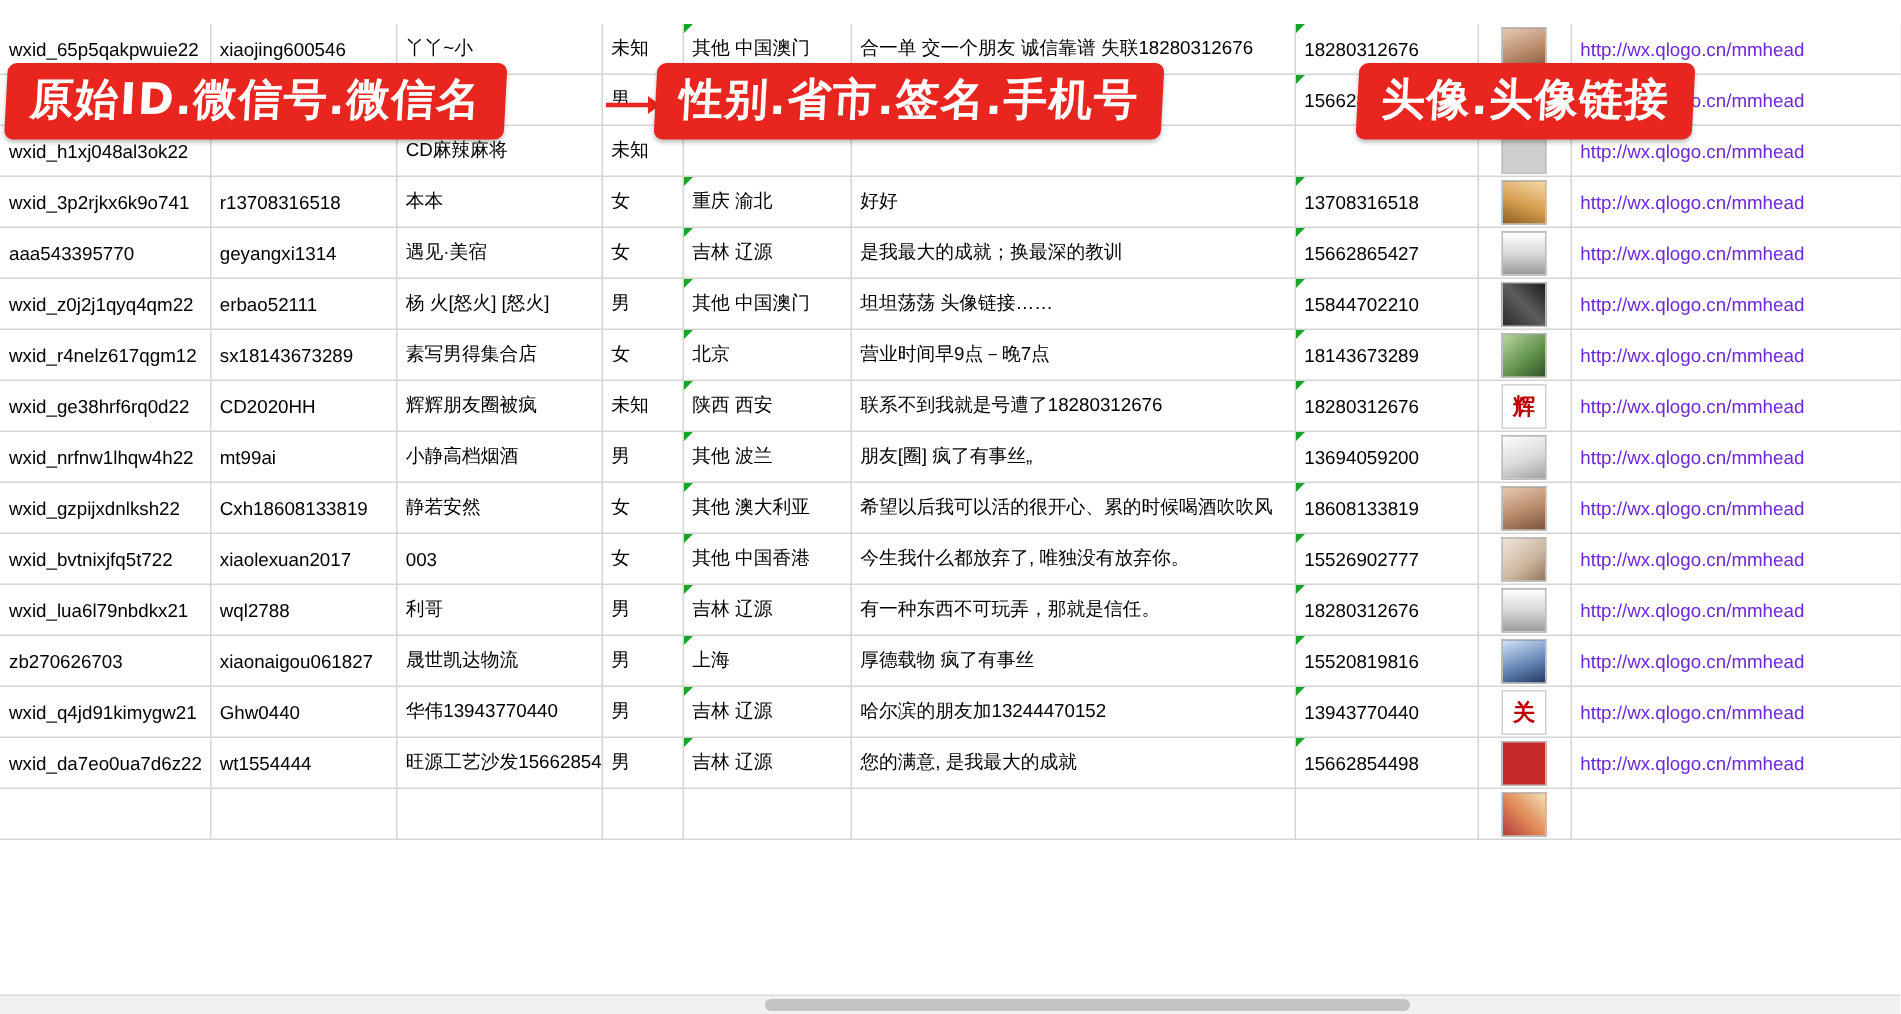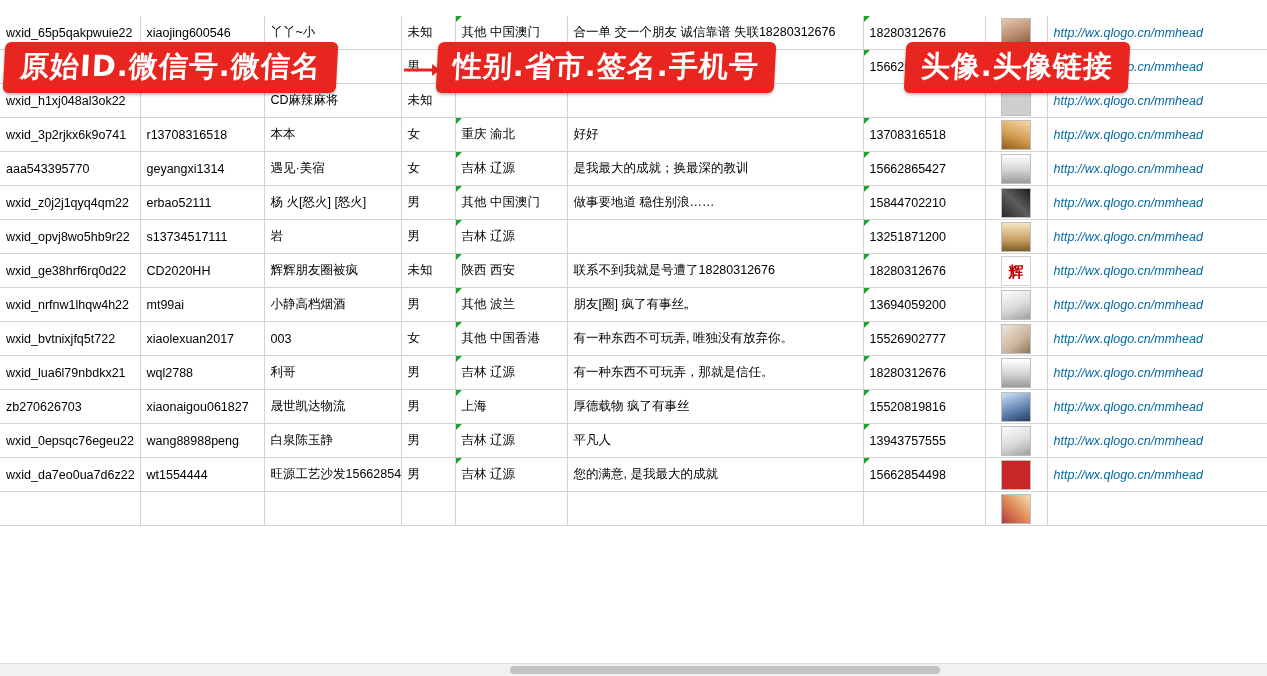--- a/index.html
+++ b/index.html
@@ -83,21 +83,21 @@
     line-height: 30px;
     font-size: 15px;
     color: #c00000;
     font-weight: bold;
     text-align: center;
     background: #ffffff;
     border: 1px solid #d0d0d0;
     box-sizing: border-box;
   }
 
-  .url { color: #0369a1; font-style: italic; }
+  .url { color: #6d28d9; }
 
   
   .marker { position: relative; margin-top: 20px; }
   .marker::before {
     content: "";
     position: absolute;
     top: 0; left: 0;
     width: 0; height: 0;
     border-top: 6px solid #18a428;
     border-right: 6px solid transparent;
@@ -222,39 +222,39 @@
         <td class="avatar-cell"><span class="avatar a5"></span></td>
         <td class="url">http://wx.qlogo.cn/mmhead</td>
       </tr>
 
       <tr>
         <td>wxid_z0j2j1qyq4qm22</td>
         <td>erbao52111</td>
         <td>杨 火[怒火] [怒火]</td>
         <td>男</td>
         <td class="marker">其他 中国澳门</td>
-        <td>做事要地道 稳住别浪……</td>
+        <td>坦坦荡荡 头像链接……</td>
         <td class="marker">15844702210</td>
         <td class="avatar-cell"><span class="avatar a6"></span></td>
         <td class="url">http://wx.qlogo.cn/mmhead</td>
       </tr>
 
 
-
-      <tr>
-        <td>wxid_opvj8wo5hb9r22</td>
-        <td>s13734517111</td>
-        <td>岩</td>
-        <td>男</td>
-        <td class="marker">吉林 辽源</td>
-        <td></td>
-        <td class="marker">13251871200</td>
-        <td class="avatar-cell"><span class="avatar a13"></span></td>
-        <td class="url">http://wx.qlogo.cn/mmhead</td>
-      </tr>
+      <tr>
+        <td>wxid_r4nelz617qgm12</td>
+        <td>sx18143673289</td>
+        <td>素写男得集合店</td>
+        <td>女</td>
+        <td class="marker">北京</td>
+        <td>营业时间早9点－晚7点</td>
+        <td class="marker">18143673289</td>
+        <td class="avatar-cell"><span class="avatar a8"></span></td>
+        <td class="url">http://wx.qlogo.cn/mmhead</td>
+      </tr>
+
 
       <tr>
         <td>wxid_ge38hrf6rq0d22</td>
         <td>CD2020HH</td>
         <td>辉辉朋友圈被疯</td>
         <td>未知</td>
         <td class="marker">陕西 西安</td>
         <td>联系不到我就是号遭了18280312676</td>
         <td class="marker">18280312676</td>
         <td class="avatar-cell"><span class="av-label">辉</span></td>
@@ -266,28 +266,39 @@
         <td>mt99ai</td>
         <td>小静高档烟酒</td>
         <td>男</td>
         <td class="marker">其他 波兰</td>
         <td>朋友[圈] 疯了有事丝„</td>
         <td class="marker">13694059200</td>
         <td class="avatar-cell"><span class="avatar a10"></span></td>
         <td class="url">http://wx.qlogo.cn/mmhead</td>
       </tr>
 
+      <tr>
+        <td>wxid_gzpijxdnlksh22</td>
+        <td>Cxh18608133819</td>
+        <td>静若安然</td>
+        <td>女</td>
+        <td class="marker">其他 澳大利亚</td>
+        <td>希望以后我可以活的很开心、累的时候喝酒吹吹风</td>
+        <td class="marker">18608133819</td>
+        <td class="avatar-cell"><span class="avatar a1"></span></td>
+        <td class="url">http://wx.qlogo.cn/mmhead</td>
+      </tr>
 
       <tr>
         <td>wxid_bvtnixjfq5t722</td>
         <td>xiaolexuan2017</td>
         <td>003</td>
         <td>女</td>
         <td class="marker">其他 中国香港</td>
-        <td>有一种东西不可玩弄, 唯独没有放弃你。</td>
+        <td>今生我什么都放弃了, 唯独没有放弃你。</td>
         <td class="marker">15526902777</td>
         <td class="avatar-cell"><span class="avatar a2"></span></td>
         <td class="url">http://wx.qlogo.cn/mmhead</td>
       </tr>
 
       <tr>
         <td>wxid_lua6l79nbdkx21</td>
         <td>wql2788</td>
         <td>利哥</td>
         <td>男</td>
@@ -304,32 +315,32 @@
         <td>晟世凯达物流</td>
         <td>男</td>
         <td class="marker">上海</td>
         <td>厚德载物 疯了有事丝</td>
         <td class="marker">15520819816</td>
         <td class="avatar-cell"><span class="avatar a11"></span></td>
         <td class="url">http://wx.qlogo.cn/mmhead</td>
       </tr>
 
 
-
-      <tr>
-        <td>wxid_0epsqc76egeu22</td>
-        <td>wang88988peng</td>
-        <td>白泉陈玉静</td>
-        <td>男</td>
-        <td class="marker">吉林 辽源</td>
-        <td>平凡人</td>
-        <td class="marker">13943757555</td>
-        <td class="avatar-cell"><span class="avatar a10"></span></td>
-        <td class="url">http://wx.qlogo.cn/mmhead</td>
-      </tr>
+      <tr>
+        <td>wxid_q4jd91kimygw21</td>
+        <td>Ghw0440</td>
+        <td>华伟13943770440</td>
+        <td>男</td>
+        <td class="marker">吉林 辽源</td>
+        <td>哈尔滨的朋友加13244470152</td>
+        <td class="marker">13943770440</td>
+        <td class="avatar-cell"><span class="av-label">关</span></td>
+        <td class="url">http://wx.qlogo.cn/mmhead</td>
+      </tr>
+
 
       <tr>
         <td>wxid_da7eo0ua7d6z22</td>
         <td>wt1554444</td>
         <td>旺源工艺沙发15662854</td>
         <td>男</td>
         <td class="marker">吉林 辽源</td>
         <td>您的满意, 是我最大的成就</td>
         <td class="marker">15662854498</td>
         <td class="avatar-cell"><span class="avatar a12"></span></td>

